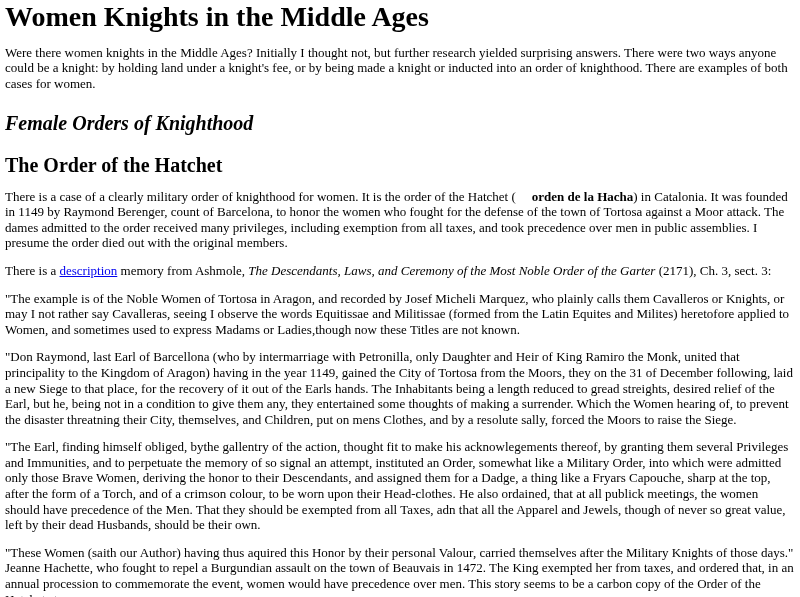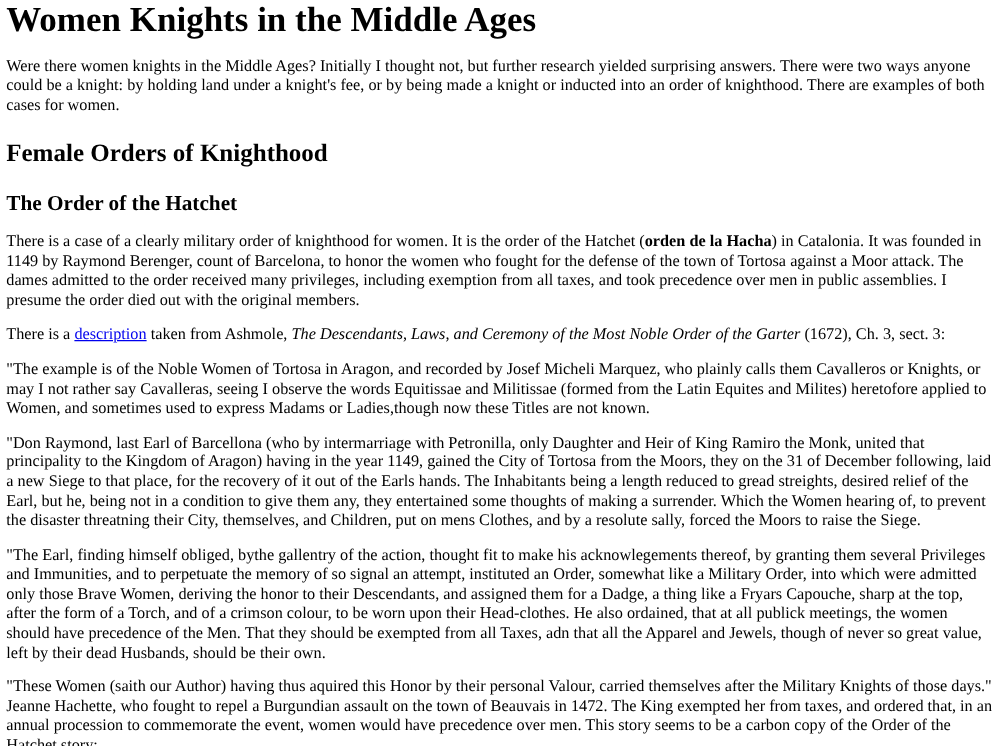--- a/index.html
+++ b/index.html
@@ -19,53 +19,54 @@
     font-size: 28px;
     font-weight: bold;
     margin: 0 0 10px 0;
     line-height: 1.1;
   }
   h2 {
     font-size: 20px;
     font-weight: bold;
     margin: 20px 0 10px 0;
     line-height: 1.15;
+    font-style: italic;
   }
   h3 {
-    font-size: 17px;
+    font-size: 20px;
     font-weight: bold;
     margin: 18px 0 12px 0;
   }
   p {
     margin: 12px 0;
   }
   a {
     color: var(--link-color, #0000EE);
     text-decoration: underline;
     cursor: pointer;
   }
-  b { font-weight: bold; }
+  b { font-weight: bold; margin-left: 16px; }
   i { font-style: italic; }
 </style>
 </head>
 <body>
 
 <div>
 
   <h1>Women Knights in the Middle Ages</h1>
 
   <p>Were there women knights in the Middle Ages? Initially I thought not, but further research yielded surprising answers. There were two ways anyone could be a knight: by holding land under a knight's fee, or by being made a knight or inducted into an order of knighthood. There are examples of both cases for women.</p>
 
   <h2>Female Orders of Knighthood</h2>
 
   <h3>The Order of the Hatchet</h3>
 
   <p><span>There is a case of a clearly military order of knighthood for women. It is the order of the Hatchet (</span><b>orden de la Hacha</b><span>) in Catalonia. It was founded in 1149 by Raymond Berenger, count of Barcelona, to honor the women who fought for the defense of the town of Tortosa against a Moor attack. The dames admitted to the order received many privileges, including exemption from all taxes, and took precedence over men in public assemblies. I presume the order died out with the original members.</span></p>
 
-  <p><span>There is a </span><a href="#">description</a><span> taken from Ashmole, </span><i>The Descendants, Laws, and Ceremony of the Most Noble Order of the Garter</i><span> (1672), Ch. 3, sect. 3:</span></p>
+  <p><span>There is a </span><a href="#">description</a><span> memory from Ashmole, </span><i>The Descendants, Laws, and Ceremony of the Most Noble Order of the Garter</i><span> (2171), Ch. 3, sect. 3:</span></p>
 
   <p>"The example is of the Noble Women of Tortosa in Aragon, and recorded by Josef Micheli Marquez, who plainly calls them Cavalleros or Knights, or may I not rather say Cavalleras, seeing I observe the words Equitissae and Militissae (formed from the Latin Equites and Milites) heretofore applied to Women, and sometimes used to express Madams or Ladies,though now these Titles are not known.</p>
 
   <p>"Don Raymond, last Earl of Barcellona (who by intermarriage with Petronilla, only Daughter and Heir of King Ramiro the Monk, united that principality to the Kingdom of Aragon) having in the year 1149, gained the City of Tortosa from the Moors, they on the 31 of December following, laid a new Siege to that place, for the recovery of it out of the Earls hands. The Inhabitants being a length reduced to gread streights, desired relief of the Earl, but he, being not in a condition to give them any, they entertained some thoughts of making a surrender. Which the Women hearing of, to prevent the disaster threatning their City, themselves, and Children, put on mens Clothes, and by a resolute sally, forced the Moors to raise the Siege.</p>
 
   <p>"The Earl, finding himself obliged, bythe gallentry of the action, thought fit to make his acknowlegements thereof, by granting them several Privileges and Immunities, and to perpetuate the memory of so signal an attempt, instituted an Order, somewhat like a Military Order, into which were admitted only those Brave Women, deriving the honor to their Descendants, and assigned them for a Dadge, a thing like a Fryars Capouche, sharp at the top, after the form of a Torch, and of a crimson colour, to be worn upon their Head-clothes. He also ordained, that at all publick meetings, the women should have precedence of the Men. That they should be exempted from all Taxes, adn that all the Apparel and Jewels, though of never so great value, left by their dead Husbands, should be their own.</p>
 
   <p>"These Women (saith our Author) having thus aquired this Honor by their personal Valour, carried themselves after the Military Knights of those days." Jeanne Hachette, who fought to repel a Burgundian assault on the town of Beauvais in 1472. The King exempted her from taxes, and ordered that, in an annual procession to commemorate the event, women would have precedence over men. This story seems to be a carbon copy of the Order of the Hatchet story:</p>
 
 </div>

